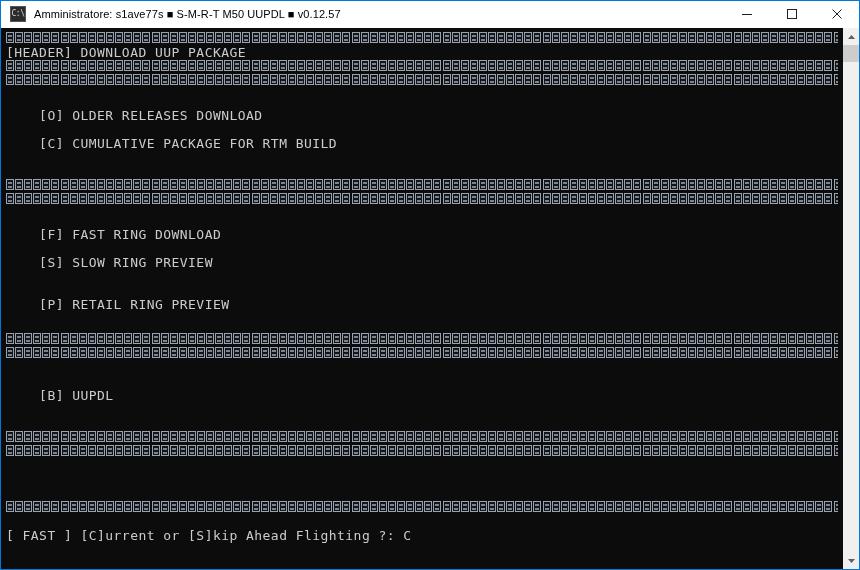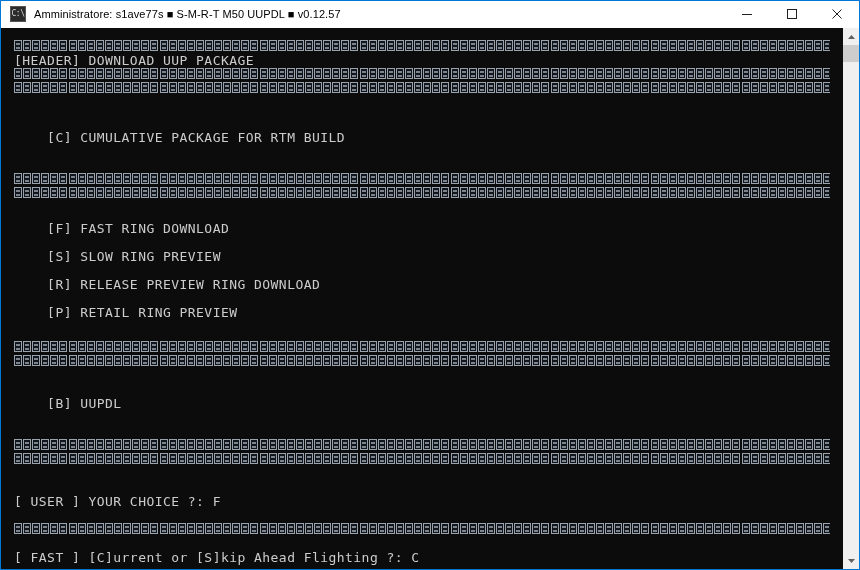--- a/index.html
+++ b/index.html
@@ -89,21 +89,21 @@
     flex: 1 1 auto;
     display: flex;
     overflow: hidden;
     background: #0c0c0c;
   }
   #console {
     position: relative;
     flex: 1 1 auto;
     background: #0c0c0c;
     overflow: hidden;
-    padding: 12px;
+    padding: 4px;
     border-radius: 12px;
   }
 
   .row {
     font-family: "DejaVu Sans Mono", monospace;
     font-size: 13px;
     line-height: 14px;
     height: 14px;
     color: #cccccc;
     white-space: pre;
@@ -225,37 +225,37 @@
     <div id="console">
 
       <div class="row sep"><span class="tofu"></span><span class="tofu"></span><span class="tofu"></span><span class="tofu"></span><span class="tofu"></span><span class="tofu"></span><span class="tofu"></span><span class="tofu"></span><span class="tofu"></span><span class="tofu"></span><span class="tofu"></span><span class="tofu"></span><span class="tofu"></span><span class="tofu"></span><span class="tofu"></span><span class="tofu"></span><span class="tofu"></span><span class="tofu"></span><span class="tofu"></span><span class="tofu"></span><span class="tofu"></span><span class="tofu"></span><span class="tofu"></span><span class="tofu"></span><span class="tofu"></span><span class="tofu"></span><span class="tofu"></span><span class="tofu"></span><span class="tofu"></span><span class="tofu"></span><span class="tofu"></span><span class="tofu"></span><span class="tofu"></span><span class="tofu"></span><span class="tofu"></span><span class="tofu"></span><span class="tofu"></span><span class="tofu"></span><span class="tofu"></span><span class="tofu"></span><span class="tofu"></span><span class="tofu"></span><span class="tofu"></span><span class="tofu"></span><span class="tofu"></span><span class="tofu"></span><span class="tofu"></span><span class="tofu"></span><span class="tofu"></span><span class="tofu"></span><span class="tofu"></span><span class="tofu"></span><span class="tofu"></span><span class="tofu"></span><span class="tofu"></span><span class="tofu"></span><span class="tofu"></span><span class="tofu"></span><span class="tofu"></span><span class="tofu"></span><span class="tofu"></span><span class="tofu"></span><span class="tofu"></span><span class="tofu"></span><span class="tofu"></span><span class="tofu"></span><span class="tofu"></span><span class="tofu"></span><span class="tofu"></span><span class="tofu"></span><span class="tofu"></span><span class="tofu"></span><span class="tofu"></span><span class="tofu"></span><span class="tofu"></span><span class="tofu"></span><span class="tofu"></span><span class="tofu"></span><span class="tofu"></span><span class="tofu"></span><span class="tofu"></span><span class="tofu"></span><span class="tofu"></span><span class="tofu"></span><span class="tofu"></span><span class="tofu"></span><span class="tofu"></span><span class="tofu"></span><span class="tofu"></span><span class="tofu"></span><span class="tofu"></span><span class="tofu"></span><span class="tofu"></span></div>
       <div class="row text">[HEADER] DOWNLOAD UUP PACKAGE</div>
       <div class="row sep"><span class="tofu"></span><span class="tofu"></span><span class="tofu"></span><span class="tofu"></span><span class="tofu"></span><span class="tofu"></span><span class="tofu"></span><span class="tofu"></span><span class="tofu"></span><span class="tofu"></span><span class="tofu"></span><span class="tofu"></span><span class="tofu"></span><span class="tofu"></span><span class="tofu"></span><span class="tofu"></span><span class="tofu"></span><span class="tofu"></span><span class="tofu"></span><span class="tofu"></span><span class="tofu"></span><span class="tofu"></span><span class="tofu"></span><span class="tofu"></span><span class="tofu"></span><span class="tofu"></span><span class="tofu"></span><span class="tofu"></span><span class="tofu"></span><span class="tofu"></span><span class="tofu"></span><span class="tofu"></span><span class="tofu"></span><span class="tofu"></span><span class="tofu"></span><span class="tofu"></span><span class="tofu"></span><span class="tofu"></span><span class="tofu"></span><span class="tofu"></span><span class="tofu"></span><span class="tofu"></span><span class="tofu"></span><span class="tofu"></span><span class="tofu"></span><span class="tofu"></span><span class="tofu"></span><span class="tofu"></span><span class="tofu"></span><span class="tofu"></span><span class="tofu"></span><span class="tofu"></span><span class="tofu"></span><span class="tofu"></span><span class="tofu"></span><span class="tofu"></span><span class="tofu"></span><span class="tofu"></span><span class="tofu"></span><span class="tofu"></span><span class="tofu"></span><span class="tofu"></span><span class="tofu"></span><span class="tofu"></span><span class="tofu"></span><span class="tofu"></span><span class="tofu"></span><span class="tofu"></span><span class="tofu"></span><span class="tofu"></span><span class="tofu"></span><span class="tofu"></span><span class="tofu"></span><span class="tofu"></span><span class="tofu"></span><span class="tofu"></span><span class="tofu"></span><span class="tofu"></span><span class="tofu"></span><span class="tofu"></span><span class="tofu"></span><span class="tofu"></span><span class="tofu"></span><span class="tofu"></span><span class="tofu"></span><span class="tofu"></span><span class="tofu"></span><span class="tofu"></span><span class="tofu"></span><span class="tofu"></span><span class="tofu"></span><span class="tofu"></span><span class="tofu"></span></div>
       <div class="row sep"><span class="tofu"></span><span class="tofu"></span><span class="tofu"></span><span class="tofu"></span><span class="tofu"></span><span class="tofu"></span><span class="tofu"></span><span class="tofu"></span><span class="tofu"></span><span class="tofu"></span><span class="tofu"></span><span class="tofu"></span><span class="tofu"></span><span class="tofu"></span><span class="tofu"></span><span class="tofu"></span><span class="tofu"></span><span class="tofu"></span><span class="tofu"></span><span class="tofu"></span><span class="tofu"></span><span class="tofu"></span><span class="tofu"></span><span class="tofu"></span><span class="tofu"></span><span class="tofu"></span><span class="tofu"></span><span class="tofu"></span><span class="tofu"></span><span class="tofu"></span><span class="tofu"></span><span class="tofu"></span><span class="tofu"></span><span class="tofu"></span><span class="tofu"></span><span class="tofu"></span><span class="tofu"></span><span class="tofu"></span><span class="tofu"></span><span class="tofu"></span><span class="tofu"></span><span class="tofu"></span><span class="tofu"></span><span class="tofu"></span><span class="tofu"></span><span class="tofu"></span><span class="tofu"></span><span class="tofu"></span><span class="tofu"></span><span class="tofu"></span><span class="tofu"></span><span class="tofu"></span><span class="tofu"></span><span class="tofu"></span><span class="tofu"></span><span class="tofu"></span><span class="tofu"></span><span class="tofu"></span><span class="tofu"></span><span class="tofu"></span><span class="tofu"></span><span class="tofu"></span><span class="tofu"></span><span class="tofu"></span><span class="tofu"></span><span class="tofu"></span><span class="tofu"></span><span class="tofu"></span><span class="tofu"></span><span class="tofu"></span><span class="tofu"></span><span class="tofu"></span><span class="tofu"></span><span class="tofu"></span><span class="tofu"></span><span class="tofu"></span><span class="tofu"></span><span class="tofu"></span><span class="tofu"></span><span class="tofu"></span><span class="tofu"></span><span class="tofu"></span><span class="tofu"></span><span class="tofu"></span><span class="tofu"></span><span class="tofu"></span><span class="tofu"></span><span class="tofu"></span><span class="tofu"></span><span class="tofu"></span><span class="tofu"></span><span class="tofu"></span><span class="tofu"></span></div>
 
       <div class="spacer"></div>
       <div class="spacer half"></div>
 
+      <div class="row text">    [O] OLDER RELEASES DOWNLOAD</div>
       <div class="spacer"></div>
       <div class="row text">    [C] CUMULATIVE PACKAGE FOR RTM BUILD</div>
 
       <div class="spacer"></div>
       <div class="spacer"></div>
 
       <div class="row sep"><span class="tofu"></span><span class="tofu"></span><span class="tofu"></span><span class="tofu"></span><span class="tofu"></span><span class="tofu"></span><span class="tofu"></span><span class="tofu"></span><span class="tofu"></span><span class="tofu"></span><span class="tofu"></span><span class="tofu"></span><span class="tofu"></span><span class="tofu"></span><span class="tofu"></span><span class="tofu"></span><span class="tofu"></span><span class="tofu"></span><span class="tofu"></span><span class="tofu"></span><span class="tofu"></span><span class="tofu"></span><span class="tofu"></span><span class="tofu"></span><span class="tofu"></span><span class="tofu"></span><span class="tofu"></span><span class="tofu"></span><span class="tofu"></span><span class="tofu"></span><span class="tofu"></span><span class="tofu"></span><span class="tofu"></span><span class="tofu"></span><span class="tofu"></span><span class="tofu"></span><span class="tofu"></span><span class="tofu"></span><span class="tofu"></span><span class="tofu"></span><span class="tofu"></span><span class="tofu"></span><span class="tofu"></span><span class="tofu"></span><span class="tofu"></span><span class="tofu"></span><span class="tofu"></span><span class="tofu"></span><span class="tofu"></span><span class="tofu"></span><span class="tofu"></span><span class="tofu"></span><span class="tofu"></span><span class="tofu"></span><span class="tofu"></span><span class="tofu"></span><span class="tofu"></span><span class="tofu"></span><span class="tofu"></span><span class="tofu"></span><span class="tofu"></span><span class="tofu"></span><span class="tofu"></span><span class="tofu"></span><span class="tofu"></span><span class="tofu"></span><span class="tofu"></span><span class="tofu"></span><span class="tofu"></span><span class="tofu"></span><span class="tofu"></span><span class="tofu"></span><span class="tofu"></span><span class="tofu"></span><span class="tofu"></span><span class="tofu"></span><span class="tofu"></span><span class="tofu"></span><span class="tofu"></span><span class="tofu"></span><span class="tofu"></span><span class="tofu"></span><span class="tofu"></span><span class="tofu"></span><span class="tofu"></span><span class="tofu"></span><span class="tofu"></span><span class="tofu"></span><span class="tofu"></span><span class="tofu"></span><span class="tofu"></span><span class="tofu"></span><span class="tofu"></span></div>
       <div class="row sep"><span class="tofu"></span><span class="tofu"></span><span class="tofu"></span><span class="tofu"></span><span class="tofu"></span><span class="tofu"></span><span class="tofu"></span><span class="tofu"></span><span class="tofu"></span><span class="tofu"></span><span class="tofu"></span><span class="tofu"></span><span class="tofu"></span><span class="tofu"></span><span class="tofu"></span><span class="tofu"></span><span class="tofu"></span><span class="tofu"></span><span class="tofu"></span><span class="tofu"></span><span class="tofu"></span><span class="tofu"></span><span class="tofu"></span><span class="tofu"></span><span class="tofu"></span><span class="tofu"></span><span class="tofu"></span><span class="tofu"></span><span class="tofu"></span><span class="tofu"></span><span class="tofu"></span><span class="tofu"></span><span class="tofu"></span><span class="tofu"></span><span class="tofu"></span><span class="tofu"></span><span class="tofu"></span><span class="tofu"></span><span class="tofu"></span><span class="tofu"></span><span class="tofu"></span><span class="tofu"></span><span class="tofu"></span><span class="tofu"></span><span class="tofu"></span><span class="tofu"></span><span class="tofu"></span><span class="tofu"></span><span class="tofu"></span><span class="tofu"></span><span class="tofu"></span><span class="tofu"></span><span class="tofu"></span><span class="tofu"></span><span class="tofu"></span><span class="tofu"></span><span class="tofu"></span><span class="tofu"></span><span class="tofu"></span><span class="tofu"></span><span class="tofu"></span><span class="tofu"></span><span class="tofu"></span><span class="tofu"></span><span class="tofu"></span><span class="tofu"></span><span class="tofu"></span><span class="tofu"></span><span class="tofu"></span><span class="tofu"></span><span class="tofu"></span><span class="tofu"></span><span class="tofu"></span><span class="tofu"></span><span class="tofu"></span><span class="tofu"></span><span class="tofu"></span><span class="tofu"></span><span class="tofu"></span><span class="tofu"></span><span class="tofu"></span><span class="tofu"></span><span class="tofu"></span><span class="tofu"></span><span class="tofu"></span><span class="tofu"></span><span class="tofu"></span><span class="tofu"></span><span class="tofu"></span><span class="tofu"></span><span class="tofu"></span><span class="tofu"></span><span class="tofu"></span></div>
 
       <div class="spacer"></div>
       <div class="spacer half"></div>
 
       <div class="row text">    [F] FAST RING DOWNLOAD</div>
       <div class="spacer"></div>
       <div class="row text">    [S] SLOW RING PREVIEW</div>
       <div class="spacer"></div>
-      <div class="row text">    [R] RELEASE PREVIEW RING DOWNLOAD</div>
       <div class="spacer"></div>
       <div class="row text">    [P] RETAIL RING PREVIEW</div>
 
       <div class="spacer"></div>
       <div class="spacer half"></div>
 
       <div class="row sep"><span class="tofu"></span><span class="tofu"></span><span class="tofu"></span><span class="tofu"></span><span class="tofu"></span><span class="tofu"></span><span class="tofu"></span><span class="tofu"></span><span class="tofu"></span><span class="tofu"></span><span class="tofu"></span><span class="tofu"></span><span class="tofu"></span><span class="tofu"></span><span class="tofu"></span><span class="tofu"></span><span class="tofu"></span><span class="tofu"></span><span class="tofu"></span><span class="tofu"></span><span class="tofu"></span><span class="tofu"></span><span class="tofu"></span><span class="tofu"></span><span class="tofu"></span><span class="tofu"></span><span class="tofu"></span><span class="tofu"></span><span class="tofu"></span><span class="tofu"></span><span class="tofu"></span><span class="tofu"></span><span class="tofu"></span><span class="tofu"></span><span class="tofu"></span><span class="tofu"></span><span class="tofu"></span><span class="tofu"></span><span class="tofu"></span><span class="tofu"></span><span class="tofu"></span><span class="tofu"></span><span class="tofu"></span><span class="tofu"></span><span class="tofu"></span><span class="tofu"></span><span class="tofu"></span><span class="tofu"></span><span class="tofu"></span><span class="tofu"></span><span class="tofu"></span><span class="tofu"></span><span class="tofu"></span><span class="tofu"></span><span class="tofu"></span><span class="tofu"></span><span class="tofu"></span><span class="tofu"></span><span class="tofu"></span><span class="tofu"></span><span class="tofu"></span><span class="tofu"></span><span class="tofu"></span><span class="tofu"></span><span class="tofu"></span><span class="tofu"></span><span class="tofu"></span><span class="tofu"></span><span class="tofu"></span><span class="tofu"></span><span class="tofu"></span><span class="tofu"></span><span class="tofu"></span><span class="tofu"></span><span class="tofu"></span><span class="tofu"></span><span class="tofu"></span><span class="tofu"></span><span class="tofu"></span><span class="tofu"></span><span class="tofu"></span><span class="tofu"></span><span class="tofu"></span><span class="tofu"></span><span class="tofu"></span><span class="tofu"></span><span class="tofu"></span><span class="tofu"></span><span class="tofu"></span><span class="tofu"></span><span class="tofu"></span><span class="tofu"></span><span class="tofu"></span></div>
       <div class="row sep"><span class="tofu"></span><span class="tofu"></span><span class="tofu"></span><span class="tofu"></span><span class="tofu"></span><span class="tofu"></span><span class="tofu"></span><span class="tofu"></span><span class="tofu"></span><span class="tofu"></span><span class="tofu"></span><span class="tofu"></span><span class="tofu"></span><span class="tofu"></span><span class="tofu"></span><span class="tofu"></span><span class="tofu"></span><span class="tofu"></span><span class="tofu"></span><span class="tofu"></span><span class="tofu"></span><span class="tofu"></span><span class="tofu"></span><span class="tofu"></span><span class="tofu"></span><span class="tofu"></span><span class="tofu"></span><span class="tofu"></span><span class="tofu"></span><span class="tofu"></span><span class="tofu"></span><span class="tofu"></span><span class="tofu"></span><span class="tofu"></span><span class="tofu"></span><span class="tofu"></span><span class="tofu"></span><span class="tofu"></span><span class="tofu"></span><span class="tofu"></span><span class="tofu"></span><span class="tofu"></span><span class="tofu"></span><span class="tofu"></span><span class="tofu"></span><span class="tofu"></span><span class="tofu"></span><span class="tofu"></span><span class="tofu"></span><span class="tofu"></span><span class="tofu"></span><span class="tofu"></span><span class="tofu"></span><span class="tofu"></span><span class="tofu"></span><span class="tofu"></span><span class="tofu"></span><span class="tofu"></span><span class="tofu"></span><span class="tofu"></span><span class="tofu"></span><span class="tofu"></span><span class="tofu"></span><span class="tofu"></span><span class="tofu"></span><span class="tofu"></span><span class="tofu"></span><span class="tofu"></span><span class="tofu"></span><span class="tofu"></span><span class="tofu"></span><span class="tofu"></span><span class="tofu"></span><span class="tofu"></span><span class="tofu"></span><span class="tofu"></span><span class="tofu"></span><span class="tofu"></span><span class="tofu"></span><span class="tofu"></span><span class="tofu"></span><span class="tofu"></span><span class="tofu"></span><span class="tofu"></span><span class="tofu"></span><span class="tofu"></span><span class="tofu"></span><span class="tofu"></span><span class="tofu"></span><span class="tofu"></span><span class="tofu"></span><span class="tofu"></span><span class="tofu"></span></div>
 
       <div class="spacer"></div>
@@ -265,21 +265,20 @@
 
       <div class="spacer"></div>
       <div class="spacer"></div>
 
       <div class="row sep"><span class="tofu"></span><span class="tofu"></span><span class="tofu"></span><span class="tofu"></span><span class="tofu"></span><span class="tofu"></span><span class="tofu"></span><span class="tofu"></span><span class="tofu"></span><span class="tofu"></span><span class="tofu"></span><span class="tofu"></span><span class="tofu"></span><span class="tofu"></span><span class="tofu"></span><span class="tofu"></span><span class="tofu"></span><span class="tofu"></span><span class="tofu"></span><span class="tofu"></span><span class="tofu"></span><span class="tofu"></span><span class="tofu"></span><span class="tofu"></span><span class="tofu"></span><span class="tofu"></span><span class="tofu"></span><span class="tofu"></span><span class="tofu"></span><span class="tofu"></span><span class="tofu"></span><span class="tofu"></span><span class="tofu"></span><span class="tofu"></span><span class="tofu"></span><span class="tofu"></span><span class="tofu"></span><span class="tofu"></span><span class="tofu"></span><span class="tofu"></span><span class="tofu"></span><span class="tofu"></span><span class="tofu"></span><span class="tofu"></span><span class="tofu"></span><span class="tofu"></span><span class="tofu"></span><span class="tofu"></span><span class="tofu"></span><span class="tofu"></span><span class="tofu"></span><span class="tofu"></span><span class="tofu"></span><span class="tofu"></span><span class="tofu"></span><span class="tofu"></span><span class="tofu"></span><span class="tofu"></span><span class="tofu"></span><span class="tofu"></span><span class="tofu"></span><span class="tofu"></span><span class="tofu"></span><span class="tofu"></span><span class="tofu"></span><span class="tofu"></span><span class="tofu"></span><span class="tofu"></span><span class="tofu"></span><span class="tofu"></span><span class="tofu"></span><span class="tofu"></span><span class="tofu"></span><span class="tofu"></span><span class="tofu"></span><span class="tofu"></span><span class="tofu"></span><span class="tofu"></span><span class="tofu"></span><span class="tofu"></span><span class="tofu"></span><span class="tofu"></span><span class="tofu"></span><span class="tofu"></span><span class="tofu"></span><span class="tofu"></span><span class="tofu"></span><span class="tofu"></span><span class="tofu"></span><span class="tofu"></span><span class="tofu"></span><span class="tofu"></span><span class="tofu"></span></div>
       <div class="row sep"><span class="tofu"></span><span class="tofu"></span><span class="tofu"></span><span class="tofu"></span><span class="tofu"></span><span class="tofu"></span><span class="tofu"></span><span class="tofu"></span><span class="tofu"></span><span class="tofu"></span><span class="tofu"></span><span class="tofu"></span><span class="tofu"></span><span class="tofu"></span><span class="tofu"></span><span class="tofu"></span><span class="tofu"></span><span class="tofu"></span><span class="tofu"></span><span class="tofu"></span><span class="tofu"></span><span class="tofu"></span><span class="tofu"></span><span class="tofu"></span><span class="tofu"></span><span class="tofu"></span><span class="tofu"></span><span class="tofu"></span><span class="tofu"></span><span class="tofu"></span><span class="tofu"></span><span class="tofu"></span><span class="tofu"></span><span class="tofu"></span><span class="tofu"></span><span class="tofu"></span><span class="tofu"></span><span class="tofu"></span><span class="tofu"></span><span class="tofu"></span><span class="tofu"></span><span class="tofu"></span><span class="tofu"></span><span class="tofu"></span><span class="tofu"></span><span class="tofu"></span><span class="tofu"></span><span class="tofu"></span><span class="tofu"></span><span class="tofu"></span><span class="tofu"></span><span class="tofu"></span><span class="tofu"></span><span class="tofu"></span><span class="tofu"></span><span class="tofu"></span><span class="tofu"></span><span class="tofu"></span><span class="tofu"></span><span class="tofu"></span><span class="tofu"></span><span class="tofu"></span><span class="tofu"></span><span class="tofu"></span><span class="tofu"></span><span class="tofu"></span><span class="tofu"></span><span class="tofu"></span><span class="tofu"></span><span class="tofu"></span><span class="tofu"></span><span class="tofu"></span><span class="tofu"></span><span class="tofu"></span><span class="tofu"></span><span class="tofu"></span><span class="tofu"></span><span class="tofu"></span><span class="tofu"></span><span class="tofu"></span><span class="tofu"></span><span class="tofu"></span><span class="tofu"></span><span class="tofu"></span><span class="tofu"></span><span class="tofu"></span><span class="tofu"></span><span class="tofu"></span><span class="tofu"></span><span class="tofu"></span><span class="tofu"></span><span class="tofu"></span><span class="tofu"></span></div>
 
       <div class="spacer"></div>
       <div class="spacer"></div>
 
-      <div class="row text">[ USER ] YOUR CHOICE ?: F</div>
 
       <div class="spacer"></div>
 
       <div class="row sep"><span class="tofu"></span><span class="tofu"></span><span class="tofu"></span><span class="tofu"></span><span class="tofu"></span><span class="tofu"></span><span class="tofu"></span><span class="tofu"></span><span class="tofu"></span><span class="tofu"></span><span class="tofu"></span><span class="tofu"></span><span class="tofu"></span><span class="tofu"></span><span class="tofu"></span><span class="tofu"></span><span class="tofu"></span><span class="tofu"></span><span class="tofu"></span><span class="tofu"></span><span class="tofu"></span><span class="tofu"></span><span class="tofu"></span><span class="tofu"></span><span class="tofu"></span><span class="tofu"></span><span class="tofu"></span><span class="tofu"></span><span class="tofu"></span><span class="tofu"></span><span class="tofu"></span><span class="tofu"></span><span class="tofu"></span><span class="tofu"></span><span class="tofu"></span><span class="tofu"></span><span class="tofu"></span><span class="tofu"></span><span class="tofu"></span><span class="tofu"></span><span class="tofu"></span><span class="tofu"></span><span class="tofu"></span><span class="tofu"></span><span class="tofu"></span><span class="tofu"></span><span class="tofu"></span><span class="tofu"></span><span class="tofu"></span><span class="tofu"></span><span class="tofu"></span><span class="tofu"></span><span class="tofu"></span><span class="tofu"></span><span class="tofu"></span><span class="tofu"></span><span class="tofu"></span><span class="tofu"></span><span class="tofu"></span><span class="tofu"></span><span class="tofu"></span><span class="tofu"></span><span class="tofu"></span><span class="tofu"></span><span class="tofu"></span><span class="tofu"></span><span class="tofu"></span><span class="tofu"></span><span class="tofu"></span><span class="tofu"></span><span class="tofu"></span><span class="tofu"></span><span class="tofu"></span><span class="tofu"></span><span class="tofu"></span><span class="tofu"></span><span class="tofu"></span><span class="tofu"></span><span class="tofu"></span><span class="tofu"></span><span class="tofu"></span><span class="tofu"></span><span class="tofu"></span><span class="tofu"></span><span class="tofu"></span><span class="tofu"></span><span class="tofu"></span><span class="tofu"></span><span class="tofu"></span><span class="tofu"></span><span class="tofu"></span><span class="tofu"></span><span class="tofu"></span></div>
 
       <div class="spacer"></div>
 
       <div class="row text">[ FAST ] [C]urrent or [S]kip Ahead Flighting ?: C</div>
 
       <div class="spacer"></div>

